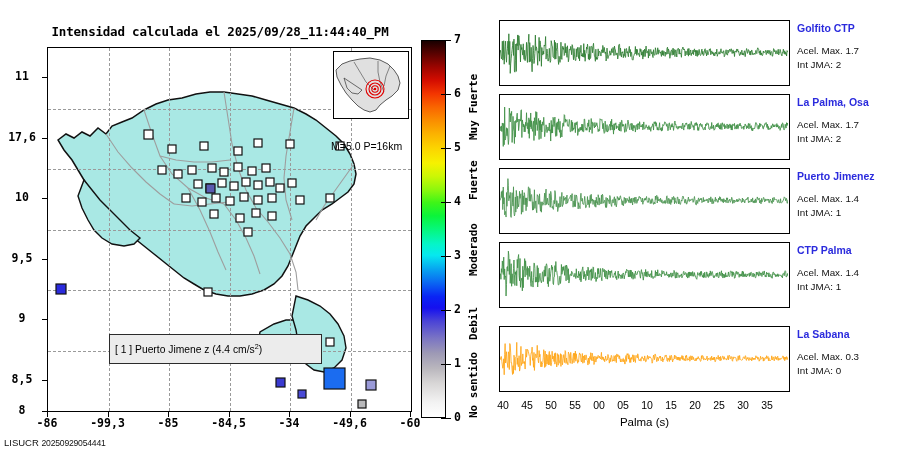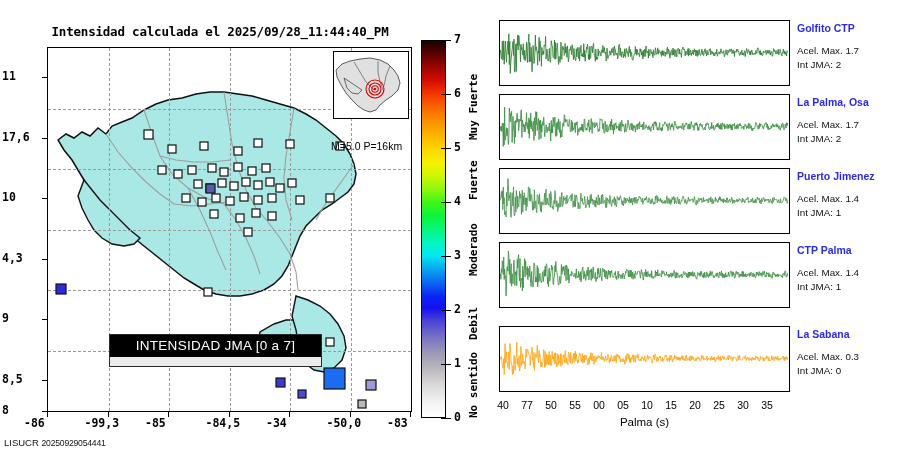--- a/index.html
+++ b/index.html
@@ -19,24 +19,24 @@
   
   .vgrid,.hgrid{position:absolute;background:transparent;}
   .vgrid{top:0;bottom:0;width:0;border-left:1px dashed #9a9a9a;}
   .hgrid{left:0;right:0;height:0;border-top:1px dashed #9a9a9a;}
 
   
   #land-svg{position:absolute;left:0;top:0;}
 
   
   .xlab{position:absolute;font-family:"DejaVu Sans Mono",monospace;
-        font-weight:bold;font-size:11.5px;color:#000;
+        font-weight:bold;font-size:11.5px;color:#000;text-align:center;
         width:46px;margin-left:-23px;top:416px;}
   .ylab{position:absolute;font-family:"DejaVu Sans Mono",monospace;
-        font-weight:bold;font-size:11.5px;color:#000;text-align:left;
+        font-weight:bold;font-size:11.5px;color:#000;text-align:center;
         width:40px;left:2px;margin-top:-8px;}
   .xtick{position:absolute;width:0;height:5px;border-left:1.3px solid #000;top:412px;}
   .ytick{position:absolute;height:0;width:5px;border-top:1.3px solid #000;left:42px;}
 
   
   #inset{position:absolute;left:333px;top:51px;width:76px;height:68px;
     border:1.3px solid #000;background:#fff;overflow:hidden;box-sizing:border-box;}
   #inset-meta{position:absolute;left:331px;top:140px;width:105px;
     font-family:"Liberation Sans",sans-serif;font-size:10.5px;color:#000;}
 
@@ -200,22 +200,26 @@
         <rect x="8" y="236" width="10" height="10" fill="#2b2bdd"></rect>
         <rect x="228" y="330" width="9" height="9" fill="#3a3ad0"></rect>
         <rect x="250" y="342" width="8" height="8" fill="#4a4ad6"></rect>
         <rect x="276" y="320" width="21" height="21" fill="#1b6cf0"></rect>
         <rect x="318" y="332" width="10" height="10" fill="#9a9ad8"></rect>
         <rect x="310" y="352" width="8" height="8" fill="#b9b9bb"></rect>
       </g>
     </svg>
 
     <div id="legend">
-      <div id="legend-header">INTENSIDAD JMA [0 a 7]</div>
       <div id="legend-list">
+        <div class="leg-row">
+          <span>[ 1 ]</span>
+          <span>Puerto Jimene z</span>
+          <span>(4.4 cm/s</span><sup>2</sup><span>)</span>
+        </div>
 
       </div>
     </div>
   </div>
 
   <div id="inset">
     <svg width="74" height="66" viewBox="0 0 74 66">
       <rect x="0" y="0" width="74" height="66" fill="#fff"></rect>
       <path d="M2,18 L8,12 L16,9 L26,7 L36,6 L46,8 L54,12 L60,18 L64,24
                L66,31 L64,38 L58,44 L52,48 L46,53 L42,58 L36,60 L30,58
@@ -241,34 +245,34 @@
   <div class="xtick" style="left:168px"></div>
   <div class="xtick" style="left:228.5px"></div>
   <div class="xtick" style="left:289px"></div>
   <div class="xtick" style="left:349.5px"></div>
   <div class="xtick" style="left:410px"></div>
   <div class="xlab" style="left:47px">-86</div>
   <div class="xlab" style="left:107.5px">-99,3</div>
   <div class="xlab" style="left:168px">-85</div>
   <div class="xlab" style="left:228.5px">-84,5</div>
   <div class="xlab" style="left:289px">-34</div>
-  <div class="xlab" style="left:349.5px">-50,0</div>
-  <div class="xlab" style="left:410px">-83</div>
+  <div class="xlab" style="left:349.5px">-49,6</div>
+  <div class="xlab" style="left:410px">-60</div>
 
   <div class="ytick" style="top:77px"></div>
   <div class="ytick" style="top:137.5px"></div>
   <div class="ytick" style="top:198px"></div>
   <div class="ytick" style="top:258.5px"></div>
   <div class="ytick" style="top:319px"></div>
   <div class="ytick" style="top:379.5px"></div>
   <div class="ytick" style="top:411px"></div>
   <div class="ylab" style="top:77px">11</div>
   <div class="ylab" style="top:137.5px">17,6</div>
   <div class="ylab" style="top:198px">10</div>
-  <div class="ylab" style="top:258.5px">4,3</div>
+  <div class="ylab" style="top:258.5px">9,5</div>
   <div class="ylab" style="top:319px">9</div>
   <div class="ylab" style="top:379.5px">8,5</div>
   <div class="ylab" style="top:411px">8</div>
 
   <div id="cbar-wrap">
     <div id="cbar"></div>
     <div class="cb-tick" style="top:378px"></div>
       <div class="cb-tick-in" style="top:378px"></div>
     <div class="cb-tick" style="top:324px"></div>
       <div class="cb-tick-in" style="top:324px"></div>
@@ -473,21 +477,21 @@
         <div class="tk bot" style="left: 268px;"></div>
       </div>
     <div class="t-name">La Sabana</div>
     <div class="t-acc">Acel. Max. 0.3</div>
     <div class="t-jma">Int JMA: 0</div>
   </div>
 
   <div id="time-axis">
     <div id="time-labels">
         <div class="t-lab" style="left: 4px;">40</div>
-        <div class="t-lab" style="left: 28px;">77</div>
+        <div class="t-lab" style="left: 28px;">45</div>
         <div class="t-lab" style="left: 52px;">50</div>
         <div class="t-lab" style="left: 76px;">55</div>
         <div class="t-lab" style="left: 100px;">00</div>
         <div class="t-lab" style="left: 124px;">05</div>
         <div class="t-lab" style="left: 148px;">10</div>
         <div class="t-lab" style="left: 172px;">15</div>
         <div class="t-lab" style="left: 196px;">20</div>
         <div class="t-lab" style="left: 220px;">25</div>
         <div class="t-lab" style="left: 244px;">30</div>
         <div class="t-lab" style="left: 268px;">35</div>

